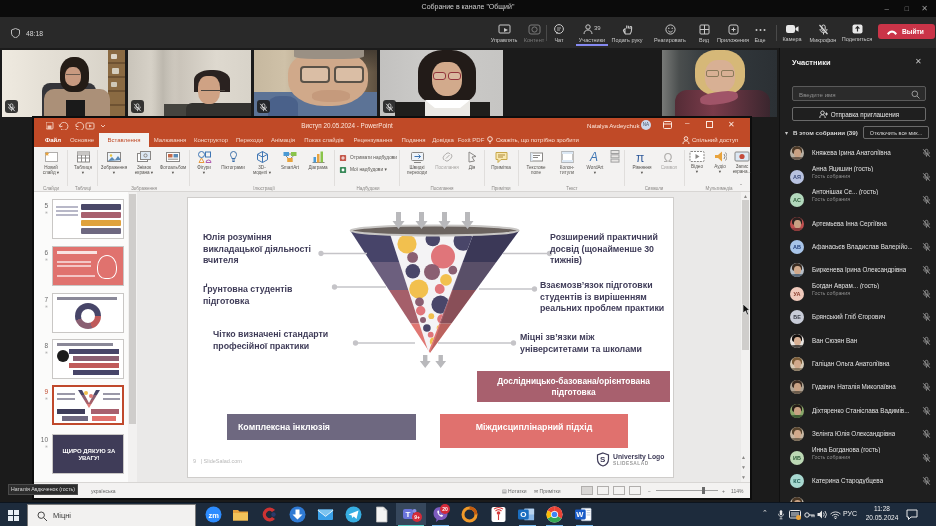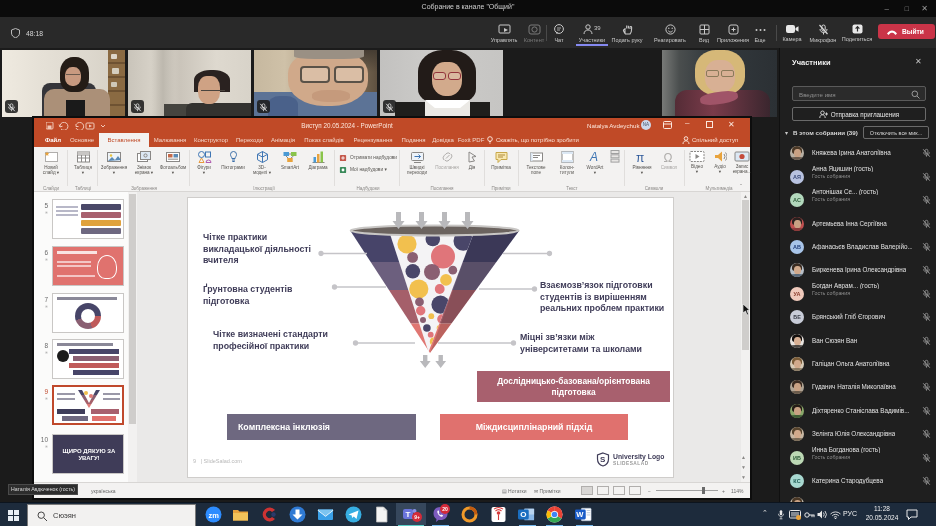--- a/index.html
+++ b/index.html
@@ -609,28 +609,29 @@
   <line x1="170" y1="146" x2="228" y2="146"></line>
               <circle cx="168.5" cy="146" r="2"></circle>
   <line x1="316" y1="56.5" x2="361" y2="56.5"></line>
               <circle cx="362.5" cy="56.5" r="2"></circle>
   <line x1="292" y1="92" x2="346" y2="92"></line>
               <circle cx="347.5" cy="92" r="2"></circle>
   <line x1="251" y1="146" x2="325" y2="146"></line>
               <circle cx="326.5" cy="146" r="2"></circle>
  </g>
 </svg>
-<div class="ab" style="left:16px;top:35px;width:125px;font-size:8.8px;line-height:11.6px;">Чітке практики викладацької діяльності вчителя</div>
+<div class="ab" style="left:16px;top:35px;width:125px;font-size:8.8px;line-height:11.6px;">Юлія розуміння викладацької діяльності вчителя</div>
 <div class="ab" style="left:16px;top:87px;width:112px;font-size:8.8px;line-height:11.6px;">Ґрунтовна студентів підготовка</div>
-<div class="ab" style="left:26px;top:132px;width:125px;font-size:8.8px;line-height:11.6px;">Чітке визначені стандарти професійної практики</div>
+<div class="ab" style="left:26px;top:132px;width:125px;font-size:8.8px;line-height:11.6px;">Чітко визначені стандарти професійної практики</div>
+<div class="ab" style="left:363px;top:35px;width:118px;font-size:8.8px;line-height:11.6px;">Розширений практичний досвід (щонайменше 30 тижнів)</div>
 <div class="ab" style="left:353px;top:83px;width:132px;font-size:8.8px;line-height:11.6px;">Взаємозв’язок підготовки студентів із вирішенням реальних проблем практики</div>
 <div class="ab" style="left:333px;top:135px;width:142px;font-size:8.8px;line-height:11.6px;">Міцні зв’язки між університетами та школами</div>
 <div class="ab" style="left:290px;top:174px;width:193px;height:31px;background:#a8606e;color:#fff;font-size:8.4px;line-height:10.5px;text-align:center;padding-top:5px;">Дослідницько-базована/орієнтована підготовка</div>
 <div class="ab" style="left:40px;top:217px;width:189px;height:26px;background:#6e6880;color:#fff;font-size:8.8px;line-height:26px;padding-left:11px;">Комплексна інклюзія</div>
-<div class="ab" style="left:253px;top:217px;width:188px;height:26px;background:#e0716e;color:#fff;font-size:8.8px;line-height:26px;text-align:center;">Міждисциплінарний підхід</div>
+<div class="ab" style="left:253px;top:217px;width:188px;height:34px;background:#e0716e;color:#fff;font-size:8.8px;line-height:26px;text-align:center;">Міждисциплінарний підхід</div>
 <div class="ab" style="left:6px;top:261px;font-size:5.5px;color:#b8b8b8;font-weight:normal;">9&nbsp;&nbsp; | SlideSalad.com</div>
 <svg class="ab" style="left:409px;top:255px;" width="14" height="15" viewBox="0 0 14 15">
             <path d="M7 1 L12.5 3 V7 C12.5 10.5 10.3 13 7 14 C3.7 13 1.5 10.5 1.5 7 V3 Z" fill="none" stroke="#3f3c58" stroke-width="1.2"></path>
             <text x="4" y="10" font-size="8" font-weight="bold" fill="#3f3c58">S</text>
           </svg>
 <div class="ab" style="left:426px;top:256px;font-size:6.8px;color:#3f3c58;">University Logo</div>
 <div class="ab" style="left:426px;top:264px;font-size:4.8px;color:#9a9a9a;letter-spacing:.5px;">SLIDESALAD</div>
 </div>
 
   <div id="psb">
@@ -863,21 +864,21 @@
         <rect x="0" y="0" width="5" height="5" fill="#e8eef4"></rect>
         <rect x="6" y="0" width="5" height="5" fill="#e8eef4"></rect>
         <rect x="0" y="6" width="5" height="5" fill="#e8eef4"></rect>
         <rect x="6" y="6" width="5" height="5" fill="#e8eef4"></rect>
       </svg>
  <div class="ab" style="left:27px;top:1px;width:169px;height:23px;background:#f2f1f0;border:1px solid #7a7a7a;">
   <svg class="ab" style="left:9px;top:6px;" width="11" height="11" viewBox="0 0 11 11">
           <circle cx="4.2" cy="4.2" r="3.2" fill="none" stroke="#444"></circle>
           <path d="M6.8 6.8 L10 10" stroke="#444"></path>
         </svg>
-  <div class="ab" style="left:25px;top:6px;font-size:7.5px;color:#3a3a3a;">Сюэян</div>
+  <div class="ab" style="left:25px;top:6px;font-size:7.5px;color:#3a3a3a;">Міцні</div>
  </div>
 <svg class="tki" style="left:205px;" width="17" height="17" viewBox="0 0 17 17">
         <circle cx="8.5" cy="8.5" r="8" fill="#2d8cff"></circle>
         <text x="3.5" y="11.5" font-size="7.5" font-weight="bold" fill="#fff">zm</text>
       </svg>
 <svg class="tki" style="left:232px;" width="17" height="17" viewBox="0 0 17 17">
         <path d="M1 4 h5 l1.5 1.5 h8.5 v9 h-15z" fill="#e8a33d"></path>
         <path d="M1 7 h15 v7.5 h-15z" fill="#f2c35a"></path>
       </svg>
 <svg class="tki" style="left:261px;" width="17" height="17" viewBox="0 0 17 17">

